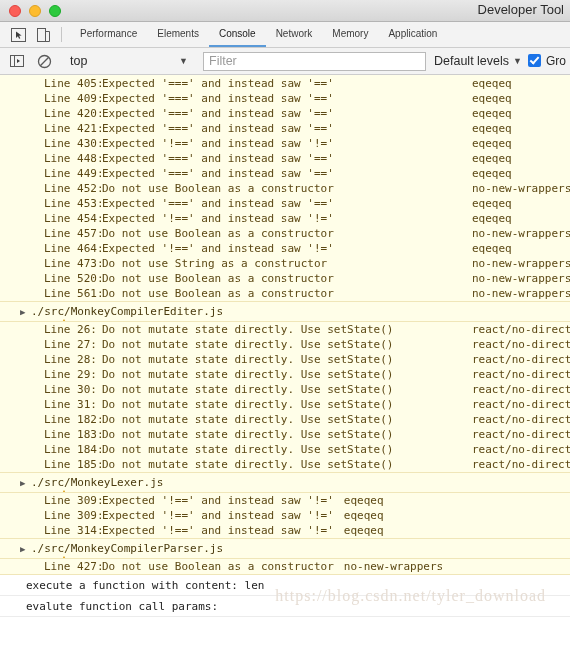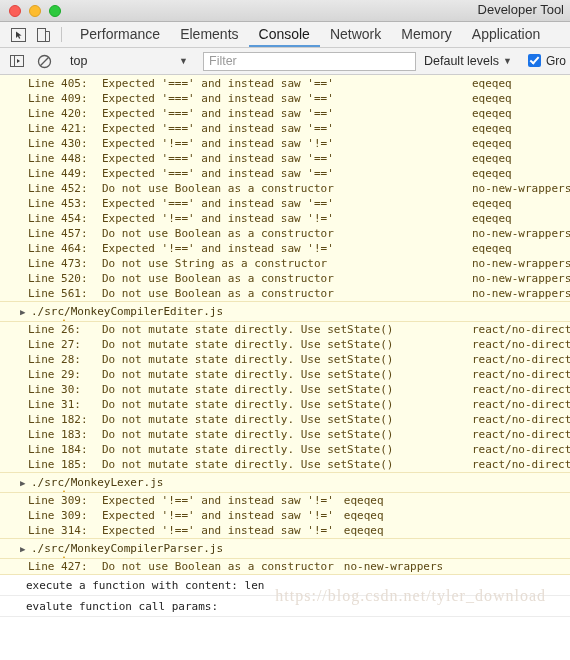--- a/index.html
+++ b/index.html
@@ -72,21 +72,21 @@
     width: 1px;
     background: #c6c6c6;
     margin: 5px 0;
     flex: 0 0 1px;
   }
   .tabs { display: flex; align-items: stretch; padding-left: 8px; }
   .tab {
     padding: 0 10px;
     display: flex;
     align-items: center;
-    font-size: 14px;
+    font-size: 10px;
     color: #3c3c3c;
     cursor: default;
     border-bottom: 2px solid transparent;
     white-space: nowrap;
   }
   .tab.active {
     color: #1a1a1a;
     border-bottom: 2px solid #5b9ad8;
   }
 
@@ -125,21 +125,21 @@
     font-size: 12.5px;
     color: #2b2b2b;
     font-family: "Liberation Sans", sans-serif;
     min-width: 40px;
     border-radius: 0;
   }
   .filter-input::placeholder { color: #9a9a9a; }
   .levels {
     display: flex; align-items: center; gap: 4px;
     font-size: 12.5px; color: #2b2b2b;
-    padding-right: 16px;
+    padding-right: 6px;
     cursor: default;
   }
   .levels .caret { font-size: 9px; color: #4a4a4a; }
   .group-wrap {
     display: flex; align-items: flex-start; gap: 5px;
     font-size: 12px; color: #2b2b2b;
     padding-right: 4px;
     cursor: default;
   }
   .chk {
@@ -177,21 +177,21 @@
     grid-template-columns: 102px 370px 1fr;
     height: 15px;
     line-height: 15px;
     font-family: "DejaVu Sans Mono", "Liberation Mono", monospace;
     font-size: 11px;
     color: #5c4813;
     white-space: pre;
     overflow: hidden;
   }
   .msg-grid > span { overflow: hidden; white-space: pre; }
-  .msg-grid .c-line { padding-left: 28px; }
+  .msg-grid .c-line { padding-left: 44px; }
 
   
   .msg-grid.tight { grid-template-columns: 102px auto 1fr; }
   .msg-grid.tight .c-text { padding-right: 10px; }
 
   .file-row {
     height: 21px;
     display: flex;
     align-items: center;
     background: #fffee8;

